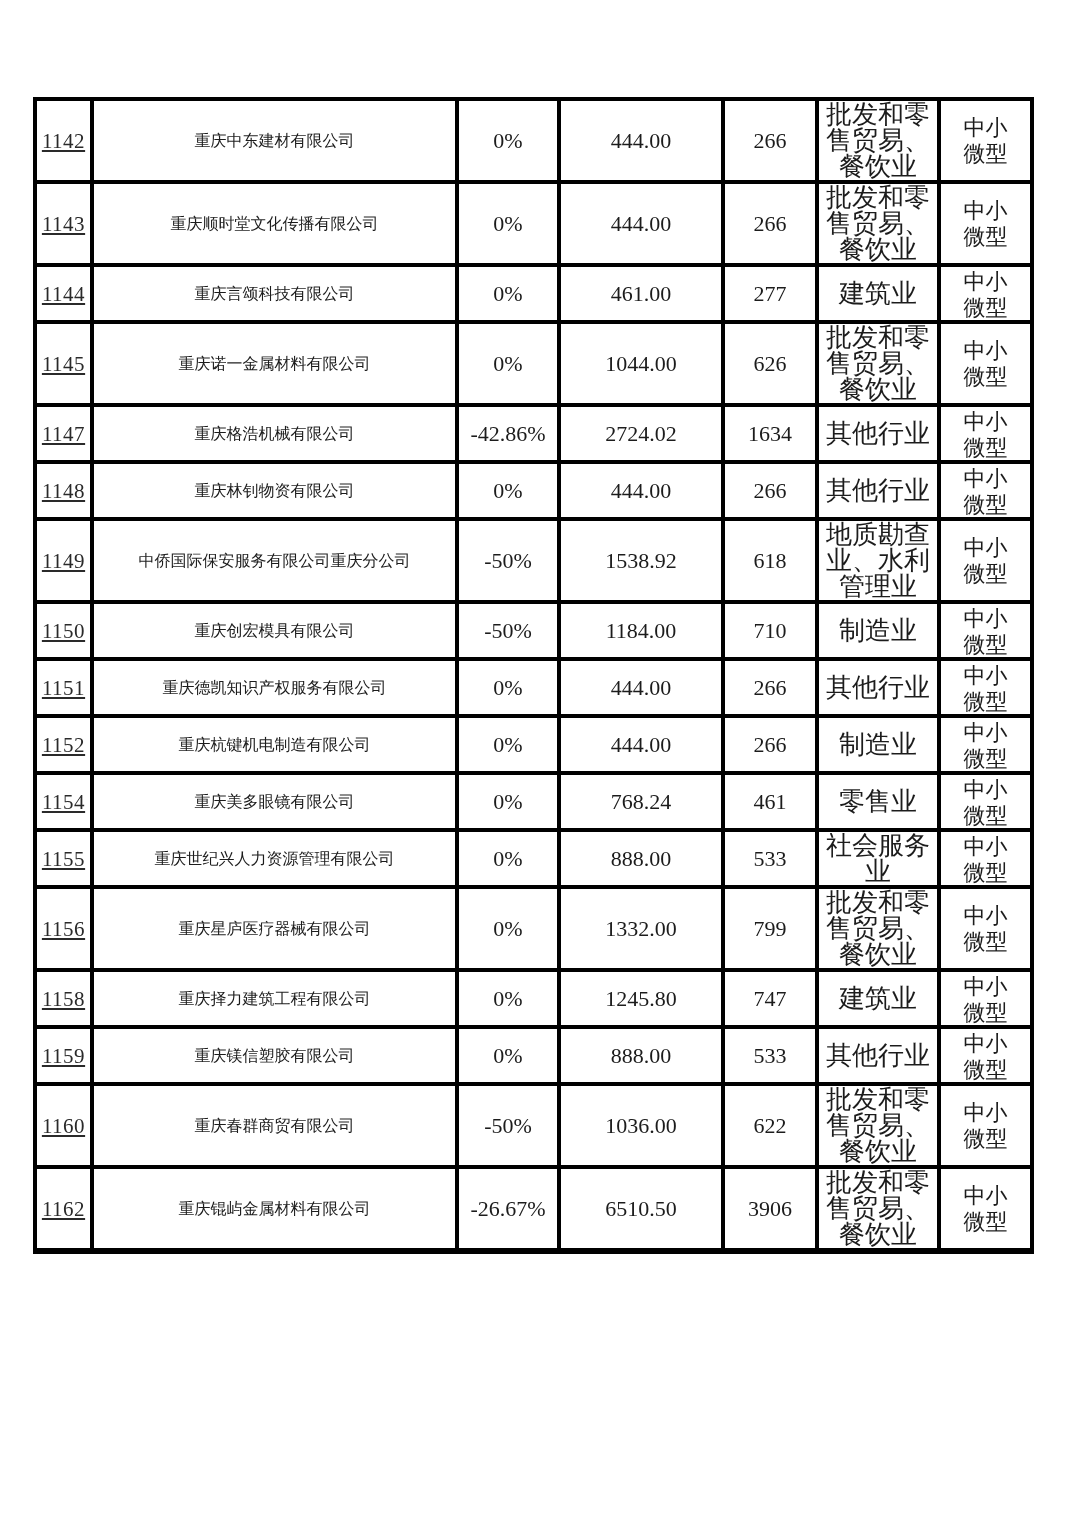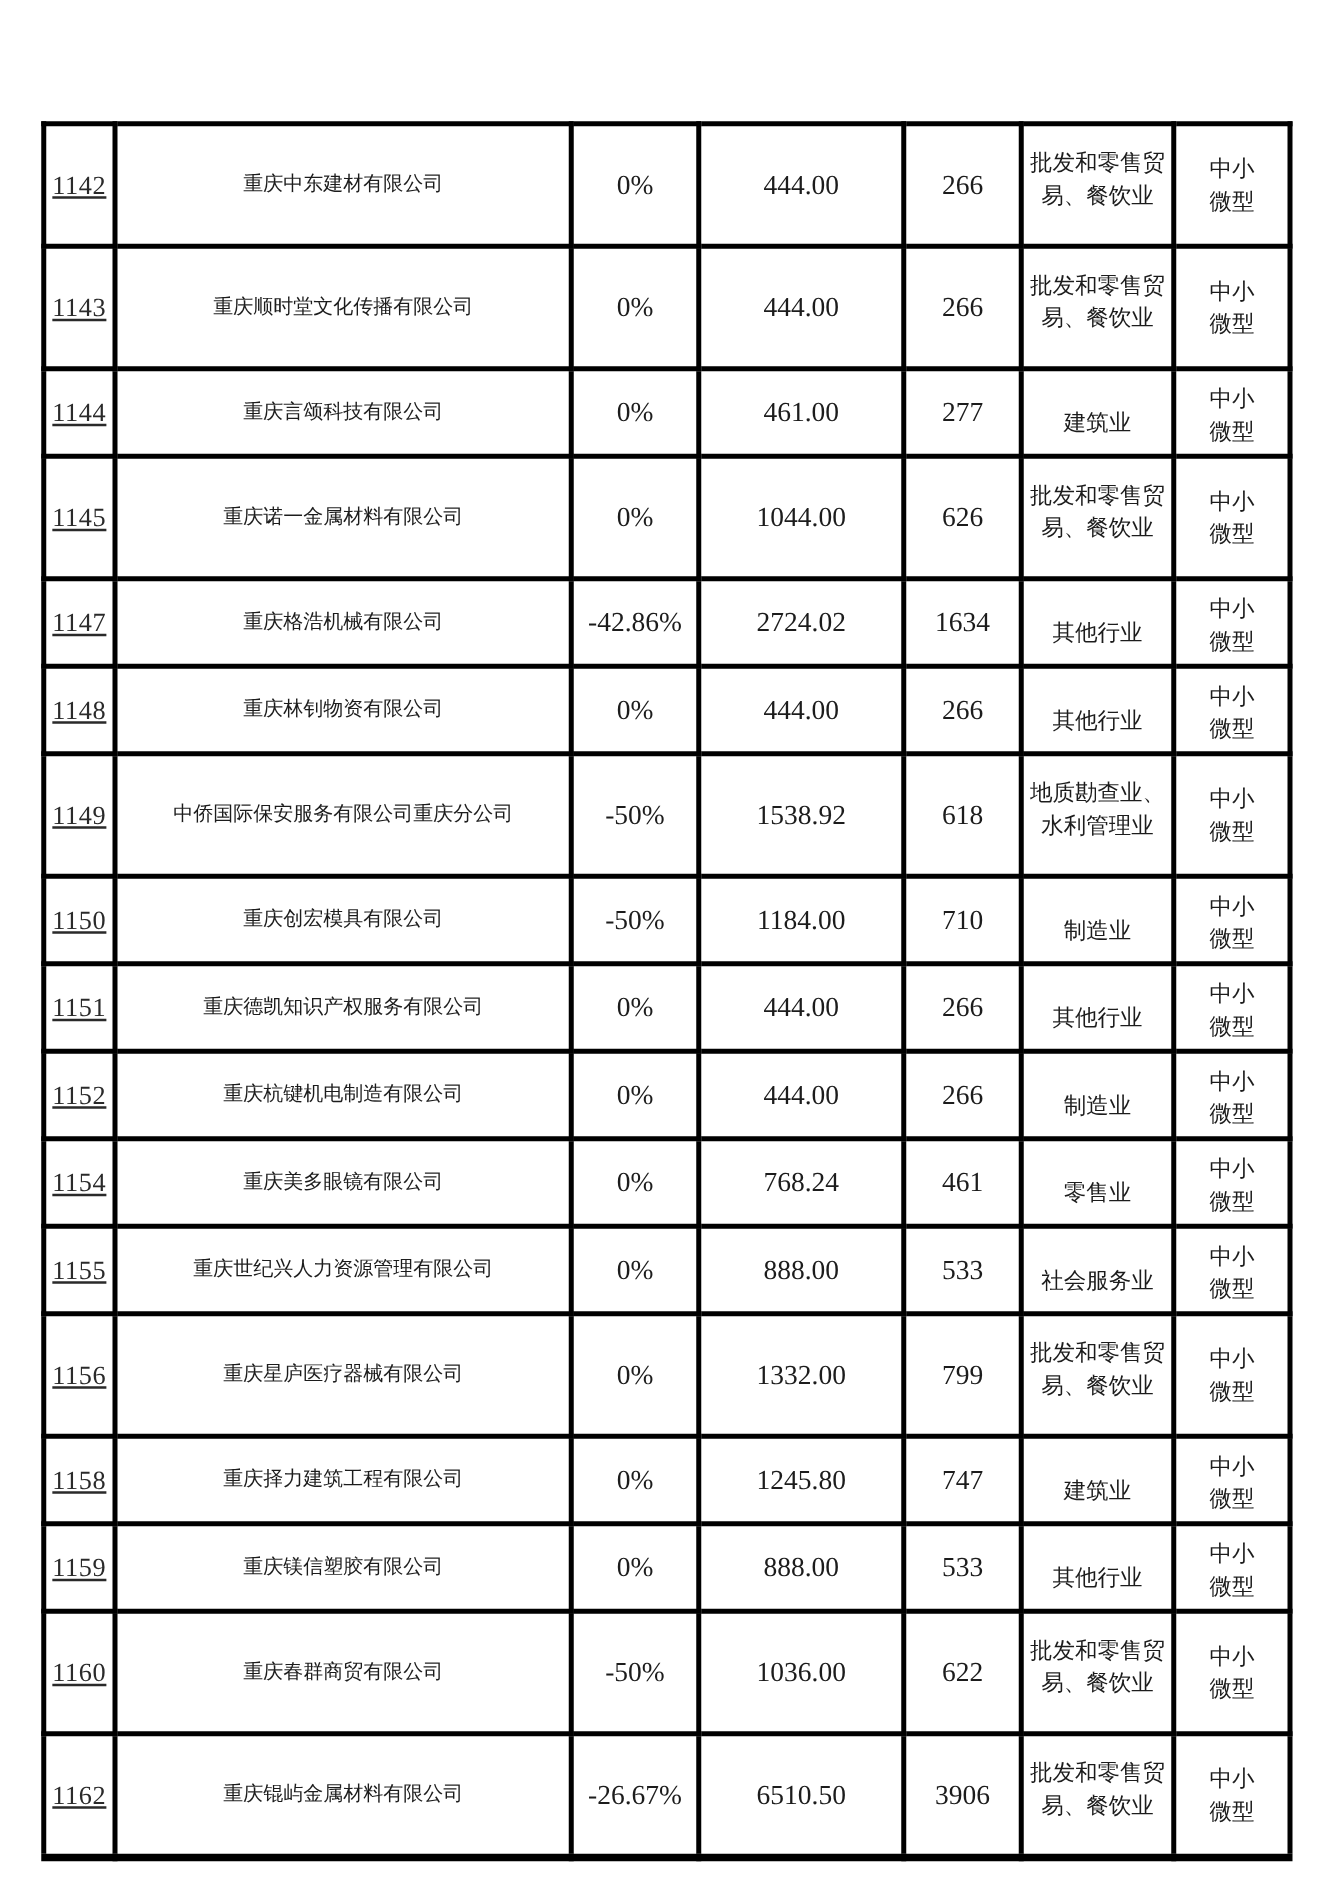--- a/index.html
+++ b/index.html
@@ -55,26 +55,25 @@
     text-decoration: underline;
   }
   .cell-name {
     font-size: 16px;
     padding: 0 18px;
   }
   .cell-pct, .cell-amount, .cell-count {
     font-size: 22px;
   }
   .cell-industry {
-    font-size: 18px;
+    font-size: 26px;
     padding: 0 2px;
-    margin-top: 15px;
   }
   .cell-type {
-    font-size: 18px;
+    font-size: 22px;
     padding: 0 19px;
   }
   
   tr.tall  .cell-industry { align-items: flex-start; padding-top: 1px; }
   tr.short .cell-type     { align-items: flex-start; padding-top: 2px; }
 </style>
 </head>
 <body>
 
 <div class="page">

